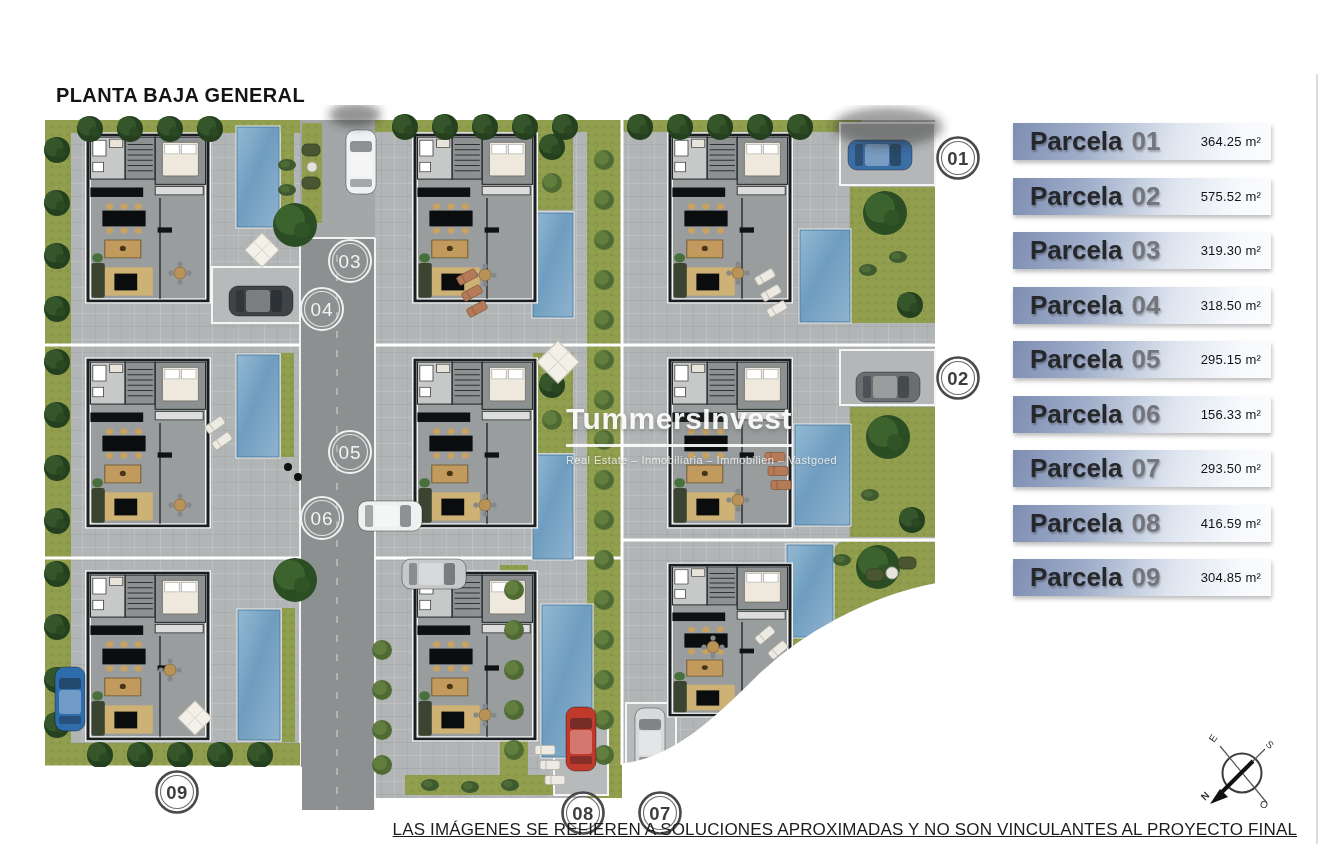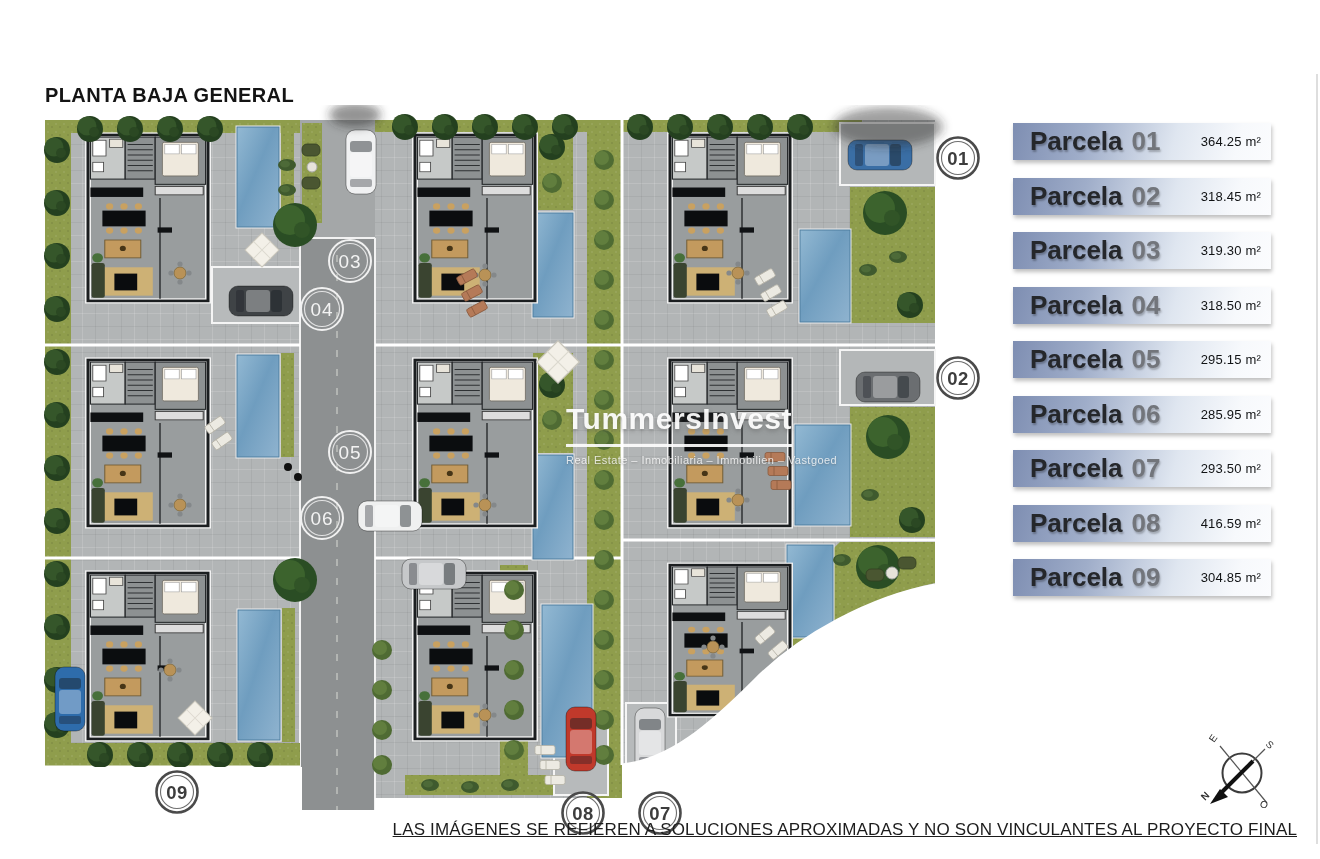--- a/index.html
+++ b/index.html
@@ -1,18 +1,18 @@
 <!DOCTYPE html>
 <html><head>
 <meta charset="utf-8">
 <style>
   html,body{margin:0;padding:0;background:#fff;}
   body{width:1320px;height:859px;overflow:hidden;font-family:"Liberation Sans",sans-serif;}
   .stage{position:relative;width:1320px;height:859px;background:#ffffff;}
-  .page-title{position:absolute;left:45px;top:84px;margin:0;font-size:20px;font-weight:700;color:#141414;letter-spacing:.4px;}
+  .page-title{position:absolute;left:56px;top:84px;margin:0;font-size:20px;font-weight:700;color:#141414;letter-spacing:.4px;}
   .plan{position:absolute;left:30px;top:105px;width:970px;height:735px;}
   .plan text{font-family:"Liberation Sans",sans-serif;}
   
   .watermark{position:absolute;left:566px;top:402px;color:#fff;z-index:5;pointer-events:none;}
   .wm-brand{display:inline-block;font-size:30px;font-weight:700;letter-spacing:.5px;color:rgba(255,255,255,.93);
     border-bottom:3px solid rgba(255,255,255,.9);padding-bottom:8px;text-shadow:0 2px 4px rgba(90,90,90,.5);}
   .wm-tag{font-size:11px;color:rgba(255,255,255,.78);margin-top:7px;letter-spacing:.45px;text-shadow:0 1px 2px rgba(90,90,90,.45);white-space:nowrap;text-align:right;}
   
   .legend{position:absolute;left:1013px;top:123px;width:258px;}
   .lbar{height:37px;margin-bottom:17.5px;display:flex;align-items:center;padding:0 10px 0 17px;box-sizing:border-box;
@@ -427,41 +427,41 @@
 
   <div class="legend">
     <div class="lbar">
       <span class="lp">Parcela</span>
       <span class="ln">01</span>
       <span class="larea">364.25 m²</span>
     </div>
     <div class="lbar">
       <span class="lp">Parcela</span>
       <span class="ln">02</span>
-      <span class="larea">318.45 m²</span>
+      <span class="larea">575.52 m²</span>
     </div>
     <div class="lbar">
       <span class="lp">Parcela</span>
       <span class="ln">03</span>
       <span class="larea">319.30 m²</span>
     </div>
     <div class="lbar">
       <span class="lp">Parcela</span>
       <span class="ln">04</span>
       <span class="larea">318.50 m²</span>
     </div>
     <div class="lbar">
       <span class="lp">Parcela</span>
       <span class="ln">05</span>
       <span class="larea">295.15 m²</span>
     </div>
     <div class="lbar">
       <span class="lp">Parcela</span>
       <span class="ln">06</span>
-      <span class="larea">285.95 m²</span>
+      <span class="larea">156.33 m²</span>
     </div>
     <div class="lbar">
       <span class="lp">Parcela</span>
       <span class="ln">07</span>
       <span class="larea">293.50 m²</span>
     </div>
     <div class="lbar">
       <span class="lp">Parcela</span>
       <span class="ln">08</span>
       <span class="larea">416.59 m²</span>

